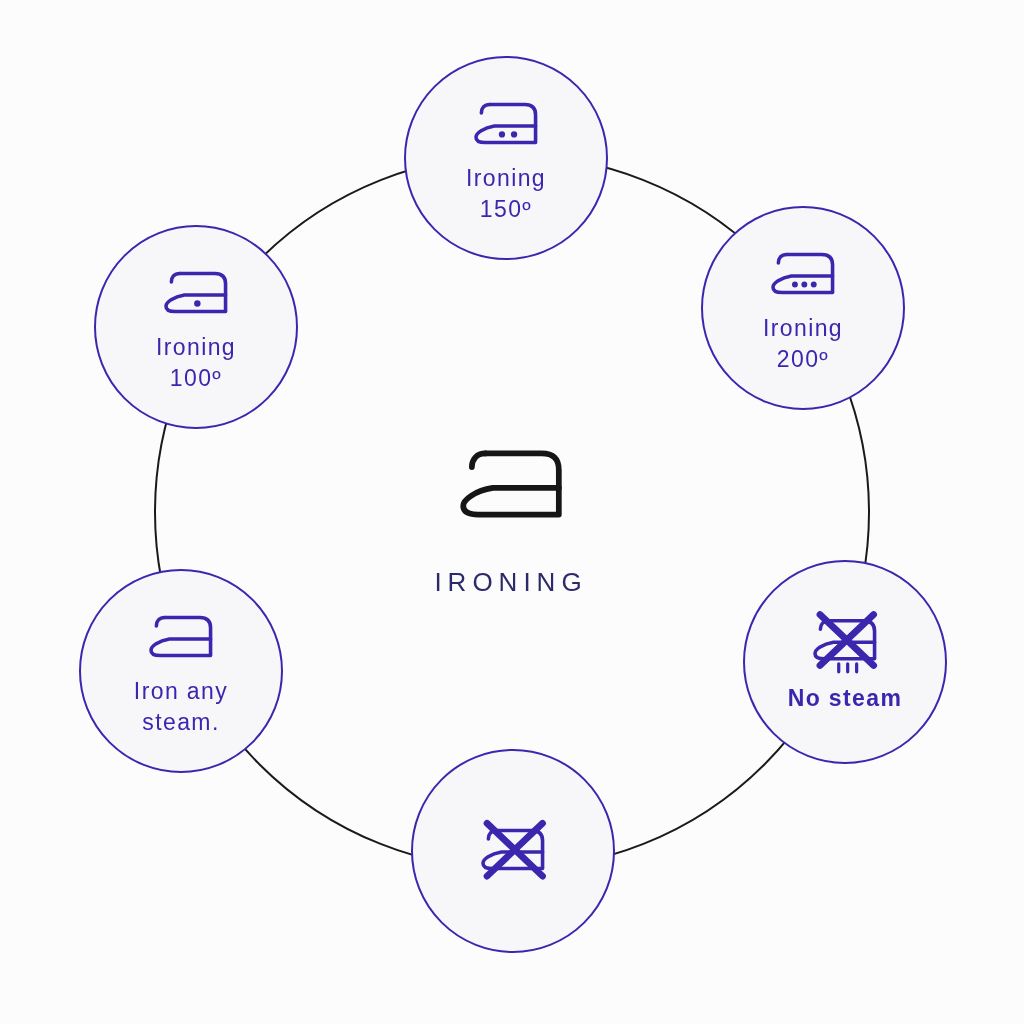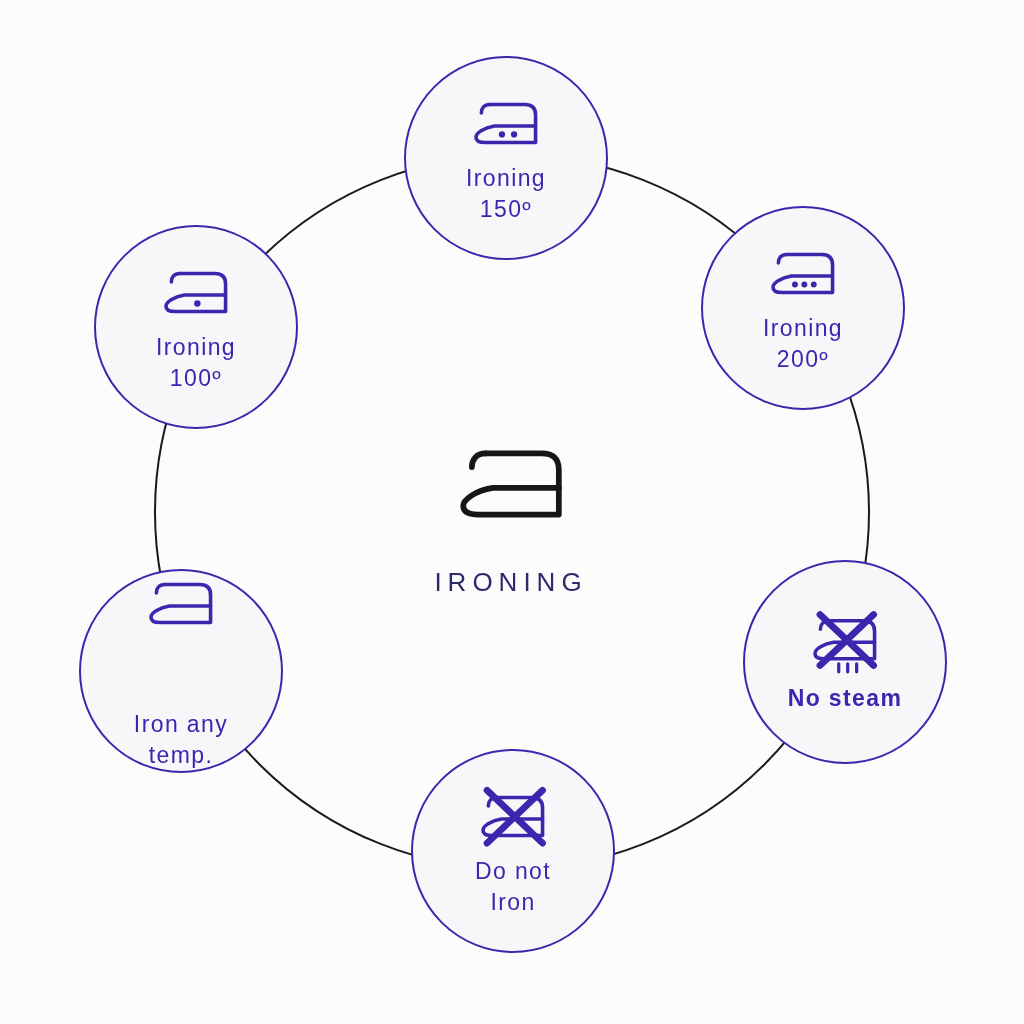--- a/index.html
+++ b/index.html
@@ -147,37 +147,33 @@
       <g class="stroke">
         <path d="M30 15 C23.5 15 20.5 19.5 20.5 24.5"></path>
         <path d="M30 15 L69 15 C77.5 15 81 19 81 26.5 L81 39"></path>
         <path d="M81 39 L35 39 C23 41 14.5 47 14.5 51.5 C14.5 55.5 18.5 57.5 25 57.5 L81 57.5 L81 39 Z"></path>
       </g>
       <g class="cross">
         <path d="M19 7 L81 66"></path>
         <path d="M81 7 L19 66"></path>
       </g>
     </svg>
-    <div class="label">
-      <div>Do not</div>
-      <div>Iron</div>
-    </div>
-  </div>
-
-  <div class="node" style="left:181px;top:671px;justify-content:space-between;">
+  </div>
+
+  <div class="node" style="left:181px;top:671px;">
     <svg viewBox="0 0 96 76">
       <g class="stroke">
         <path d="M30 15 C23.5 15 20.5 19.5 20.5 24.5"></path>
         <path d="M30 15 L69 15 C77.5 15 81 19 81 26.5 L81 39"></path>
         <path d="M81 39 L35 39 C23 41 14.5 47 14.5 51.5 C14.5 55.5 18.5 57.5 25 57.5 L81 57.5 L81 39 Z"></path>
       </g>
     </svg>
     <div class="label">
       <div>Iron any</div>
-      <div>temp.</div>
+      <div>steam.</div>
     </div>
   </div>
 
   <div class="node" style="left:196px;top:327px;">
     <svg viewBox="0 0 96 76">
       <g class="stroke">
         <path d="M30 15 C23.5 15 20.5 19.5 20.5 24.5"></path>
         <path d="M30 15 L69 15 C77.5 15 81 19 81 26.5 L81 39"></path>
         <path d="M81 39 L35 39 C23 41 14.5 47 14.5 51.5 C14.5 55.5 18.5 57.5 25 57.5 L81 57.5 L81 39 Z"></path>
       </g>

